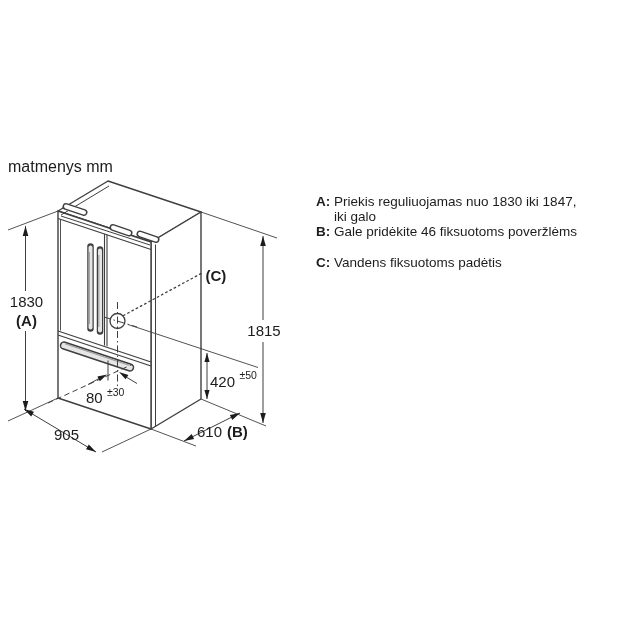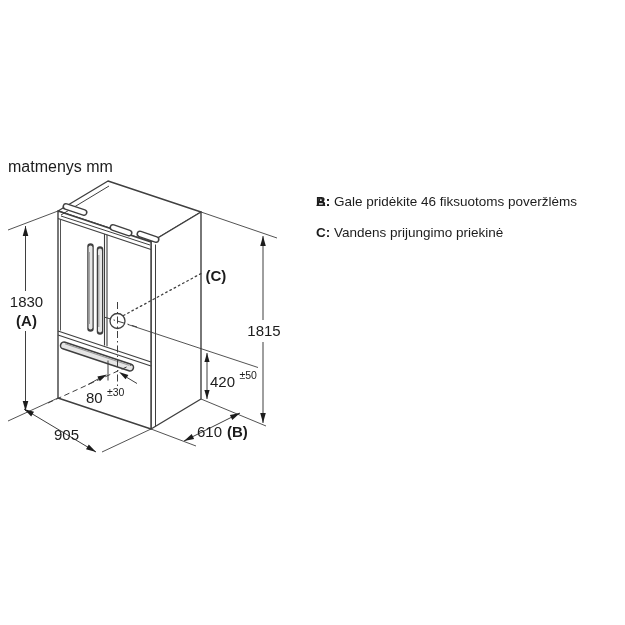--- a/index.html
+++ b/index.html
@@ -137,24 +137,26 @@
       <polygon points="240,413 229.9,415.1 232.3,419.9" fill="#1c1c1c"></polygon>
       <text class="dim-txt" x="197" y="437">610</text>
       <text class="dim-key" x="227" y="437">(B)</text>
     </g>
   </svg>
 
   
   <div id="legend">
     <div class="ann ann-a">
       <span class="pfx">A:</span>
+      <div>Priekis reguliuojamas nuo 1830 iki 1847,</div>
+      <div>iki galo</div>
     </div>
     <div class="ann ann-b">
       <span class="pfx">B:</span>
       <div>Gale pridėkite 46 fiksuotoms poveržlėms</div>
     </div>
     <div class="ann ann-c">
       <span class="pfx">C:</span>
-      <div>Vandens prijungimo priekinė</div>
+      <div>Vandens fiksuotoms padėtis</div>
     </div>
   </div>
 
 </div>
 
 </body></html>

